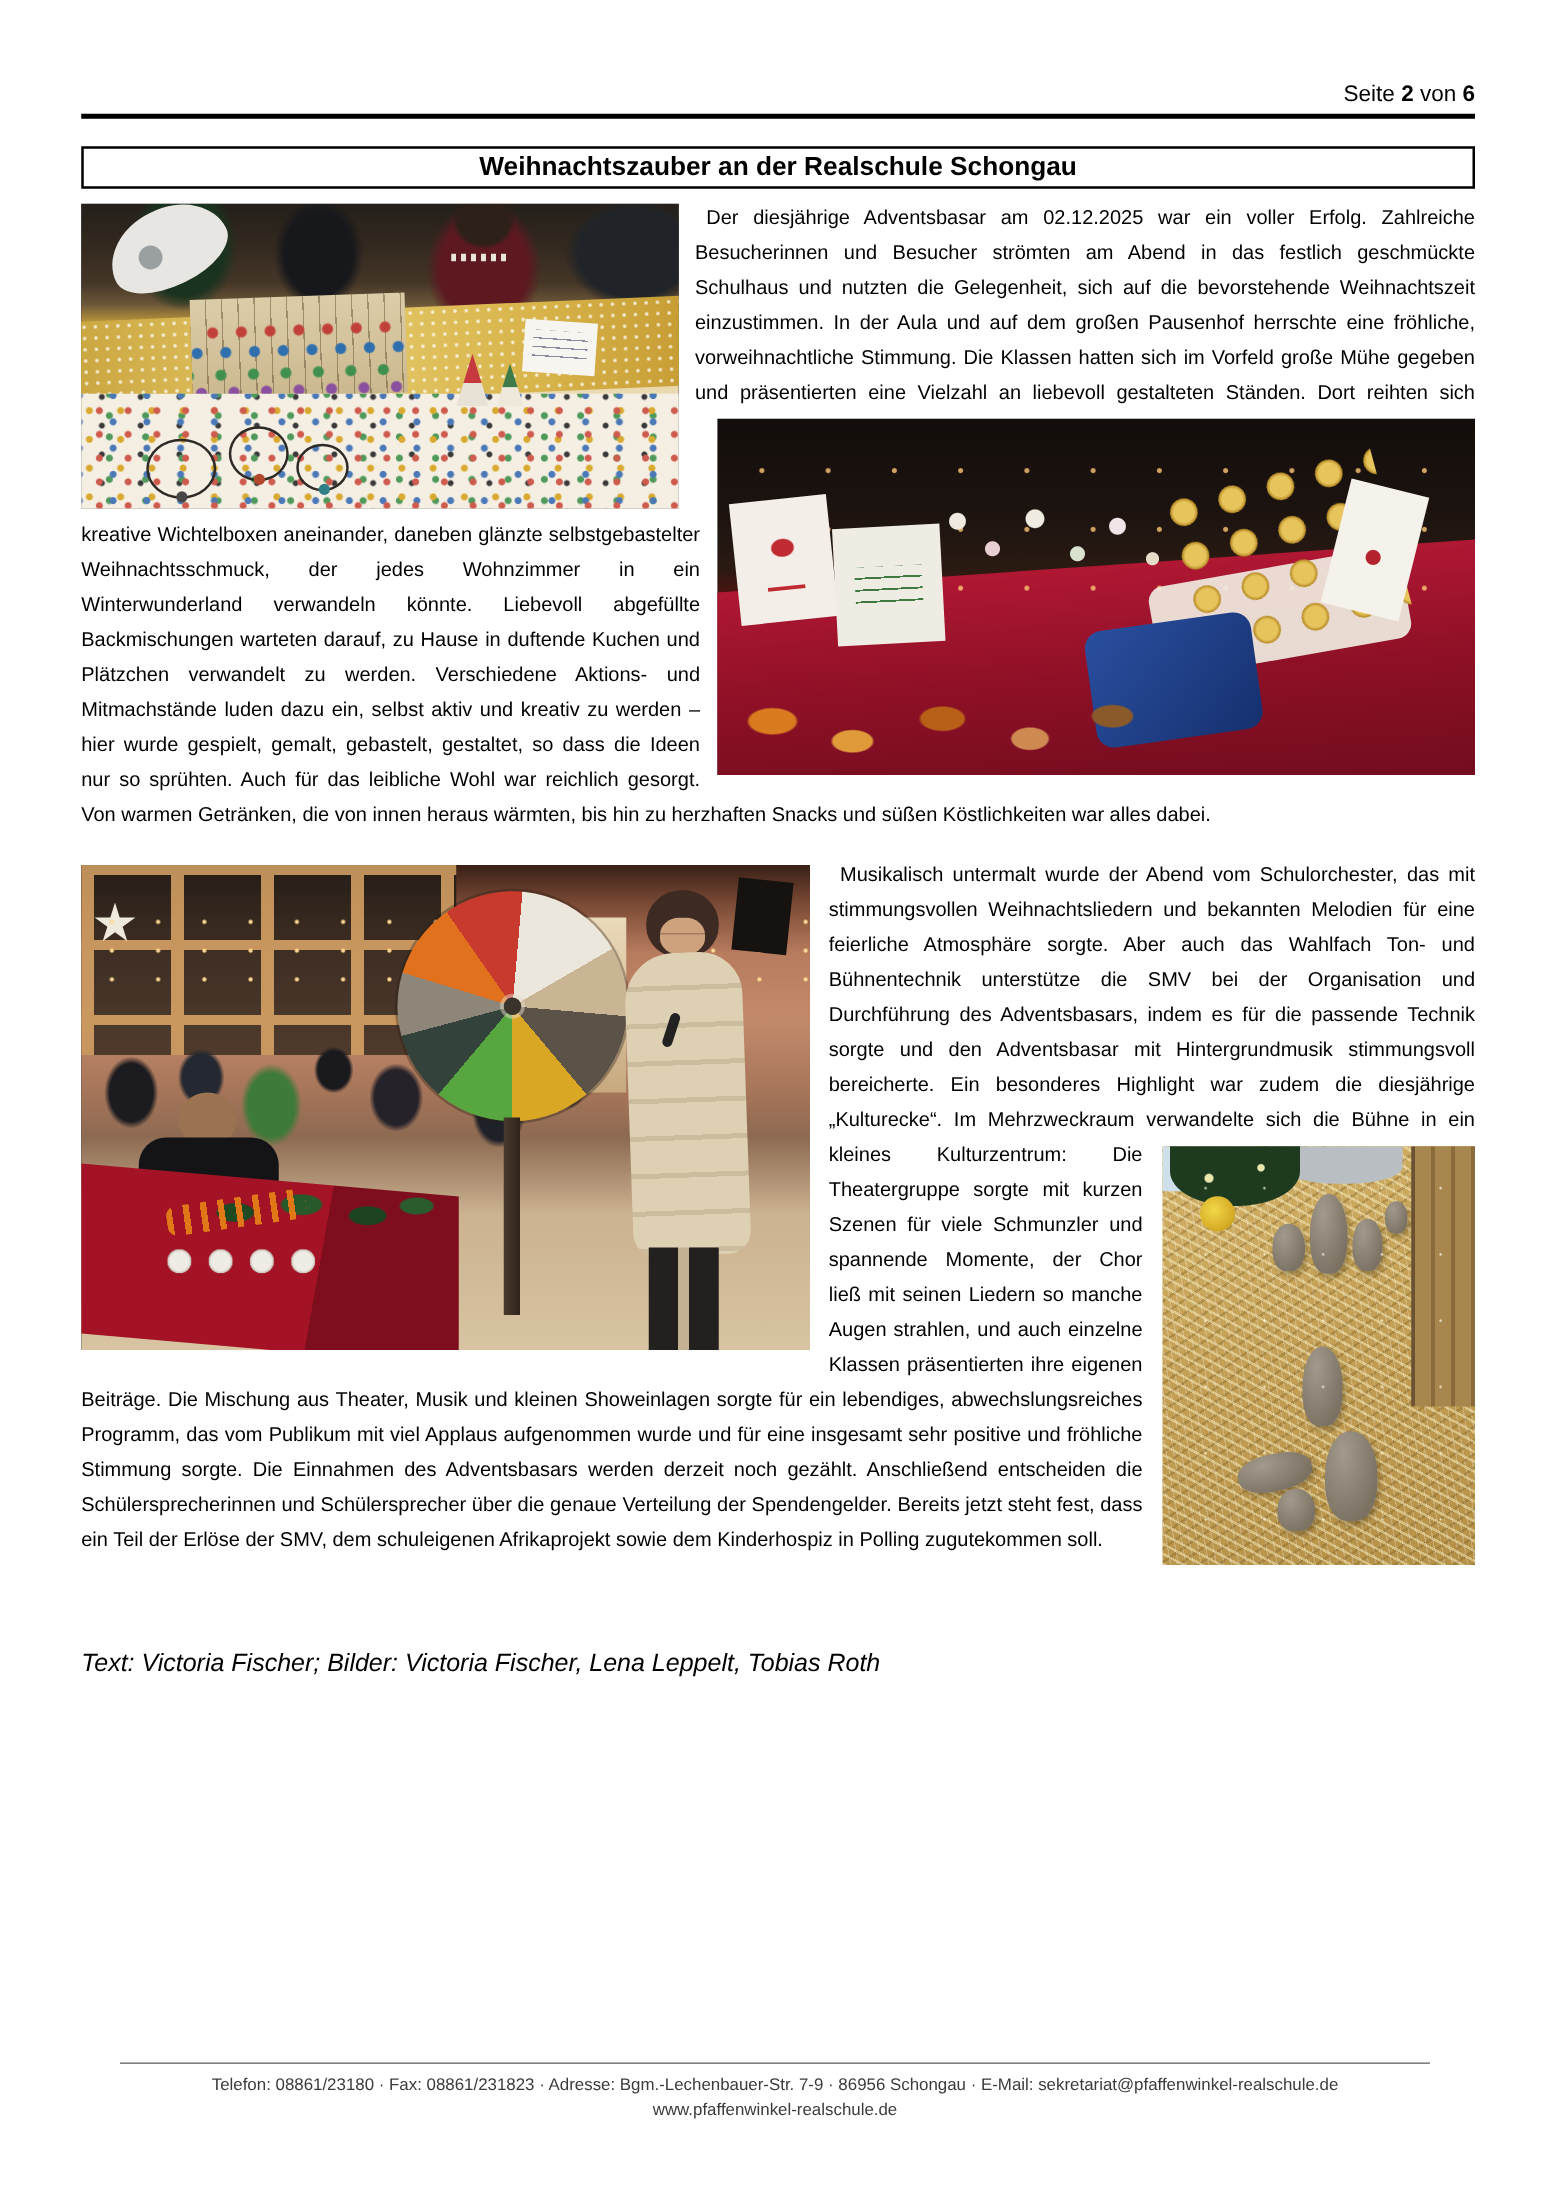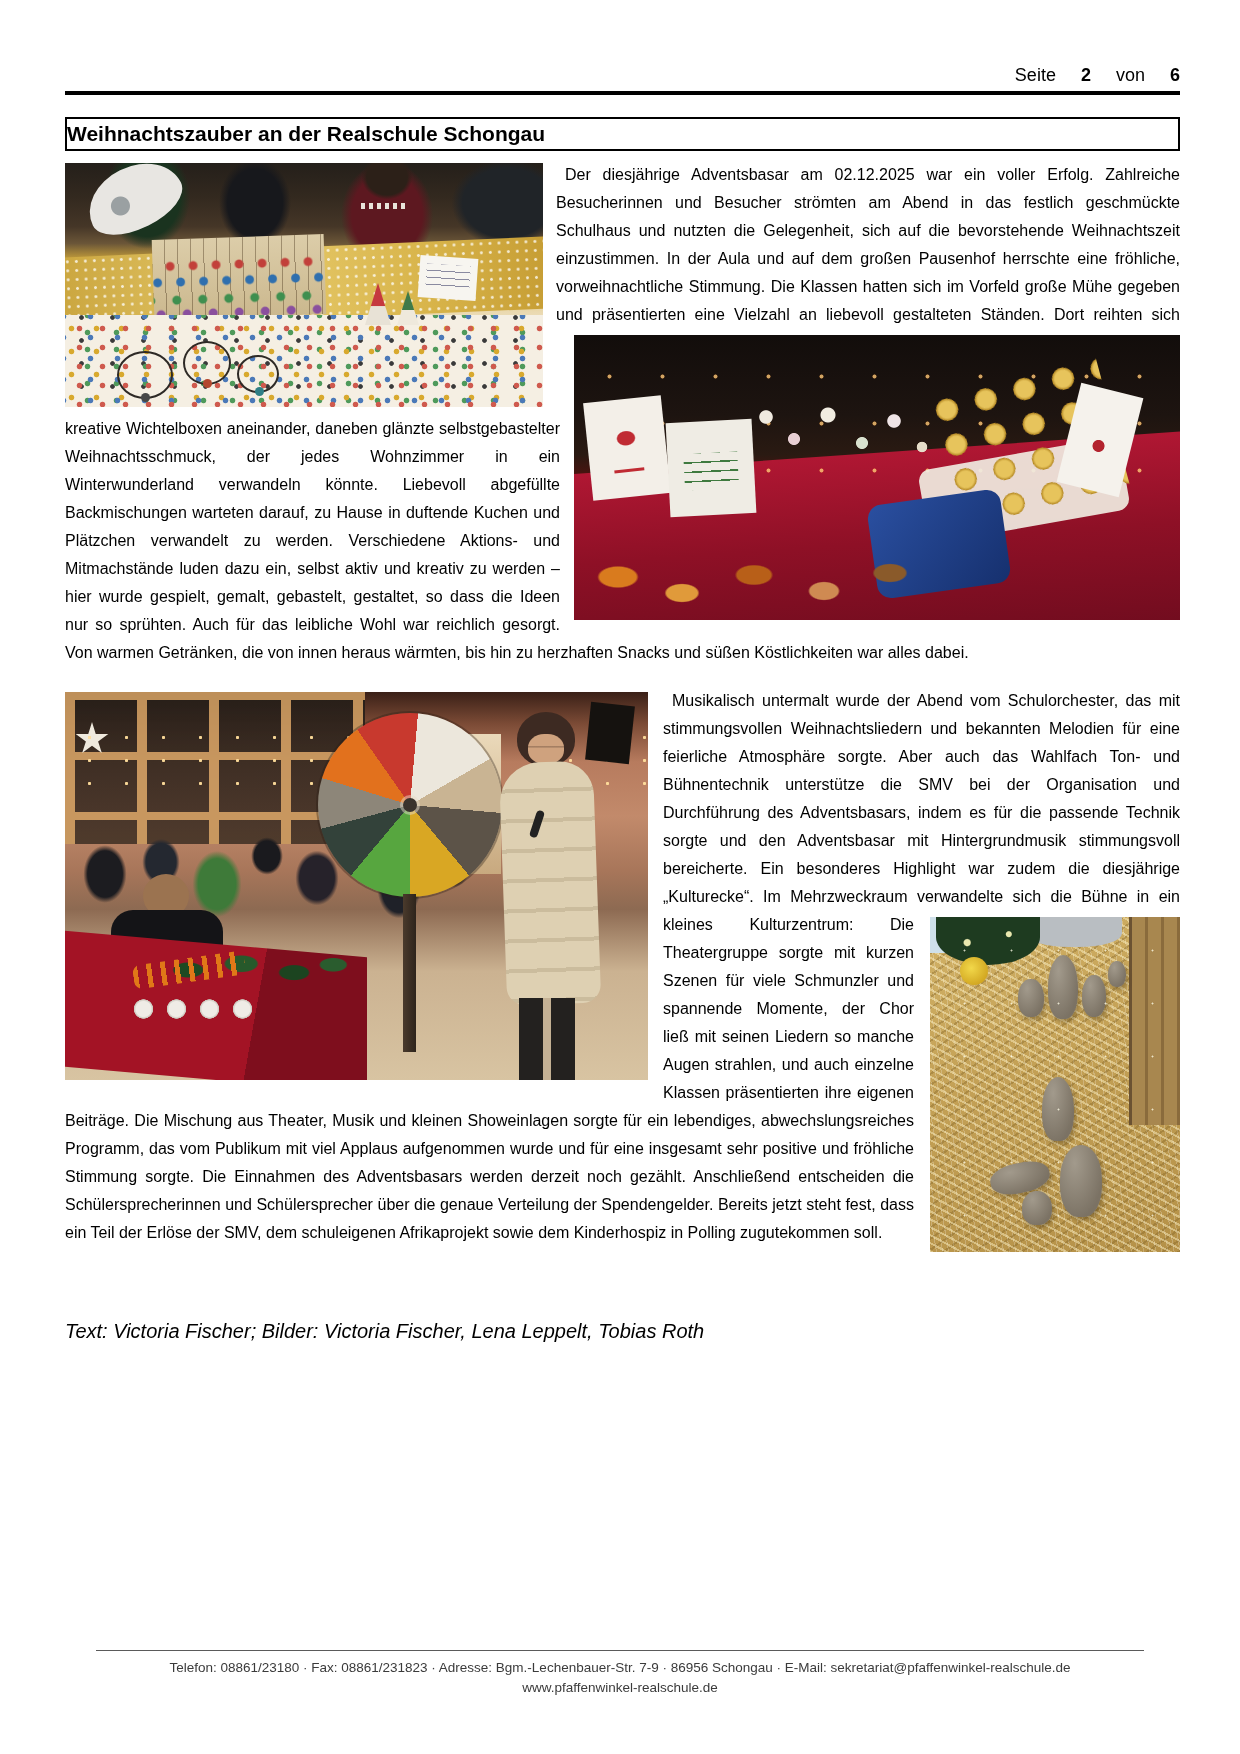--- a/index.html
+++ b/index.html
@@ -2,24 +2,24 @@
 <html><head>
 <meta charset="utf-8">
 <style>
   html,body{margin:0;padding:0;}
   body{width:1240px;height:1754px;background:#ffffff;font-family:"Liberation Sans",sans-serif;color:#000;}
   .page{position:relative;width:1240px;height:1754px;overflow:hidden;background:#fff;}
   .content{position:absolute;left:65px;top:0;width:1115px;}
 
   .page-num{padding-top:64px;text-align:right;font-size:18px;line-height:22px;}
   .page-num .b{font-weight:bold;}
-  .page-num span{display:inline;margin-left:20px;}
+  .page-num span{display:inline;}
   .top-rule{margin-top:5px;border-top:4px solid #000;height:0;}
 
-  .title-box{margin-top:22px;border:2px solid #000;height:30px;line-height:30px;text-align:left;font-weight:bold;font-size:21px;}
+  .title-box{margin-top:22px;border:2px solid #000;height:30px;line-height:30px;text-align:center;font-weight:bold;font-size:21px;}
 
   .flow{font-size:16px;line-height:28px;text-align:justify;text-indent:9px;}
   .flow::after{content:"";display:block;clear:both;}
   .flow1{margin-top:10px;}
   .flow2{margin-top:20px;}
 
   .photo{position:relative;display:block;overflow:hidden;background:#222;}
   .photo span{position:absolute;display:block;}
 
   .ph1{float:left;width:478px;height:244px;margin:2px 13px 8px 0;}

